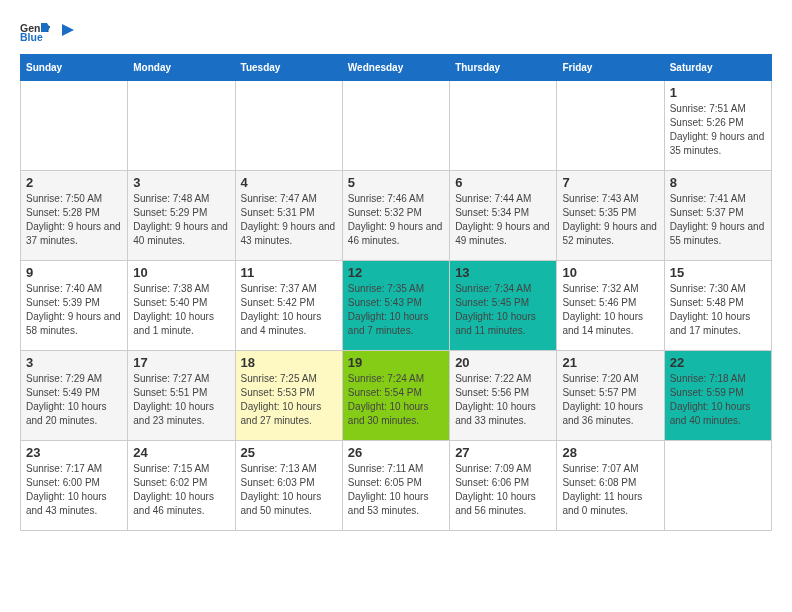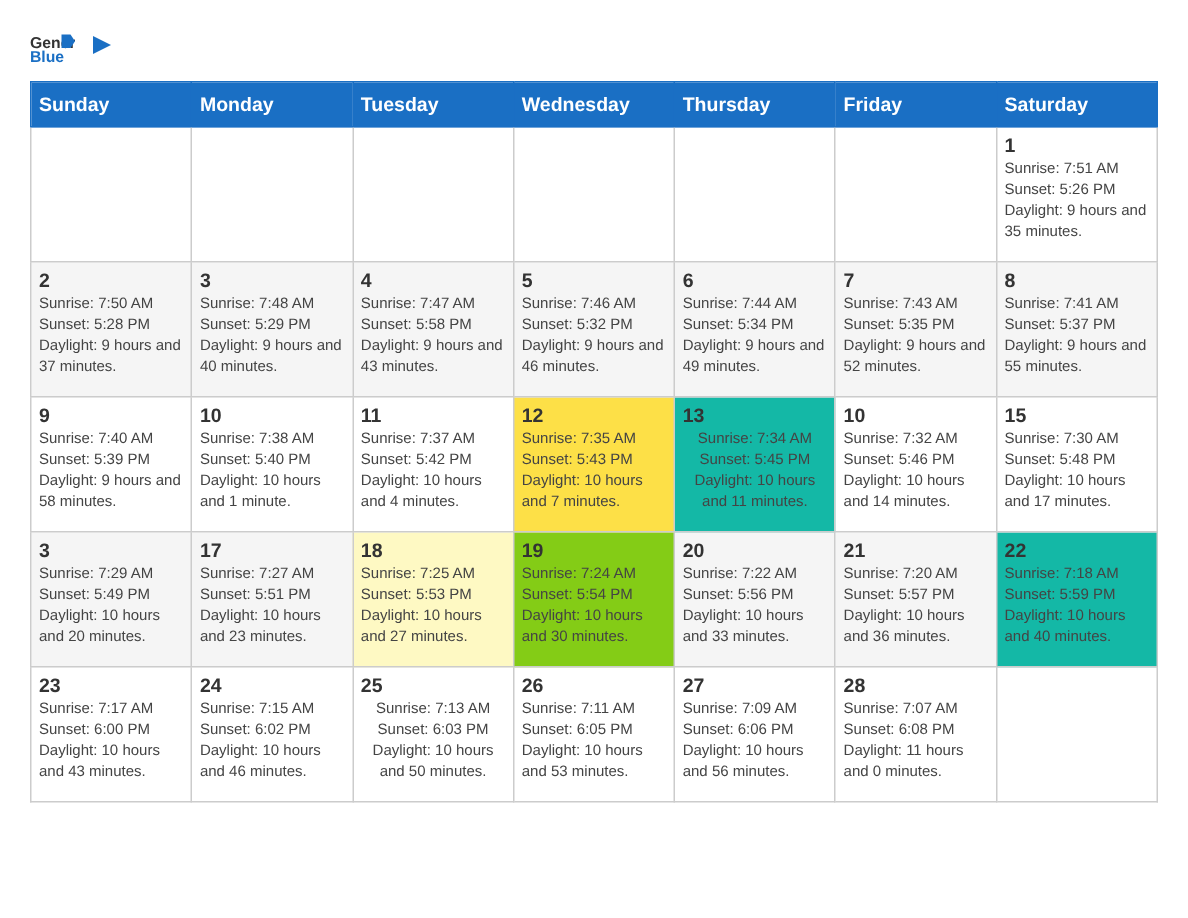--- a/index.html
+++ b/index.html
@@ -48,21 +48,21 @@
       color: #333;
     }
     table {
       width: 100%;
       border-collapse: collapse;
       table-layout: fixed;
     }
     thead th {
       background-color: #1a6fc4;
       color: #fff;
-      font-size: 13px;
+      font-size: 10px;
       font-weight: bold;
       padding: 7px 5px;
       text-align: left;
       border: 1px solid #1a6fc4;
     }
     td {
       border: 1px solid #ccc;
       vertical-align: top;
       padding: 4px 5px;
       font-size: 10.5px;
@@ -153,21 +153,21 @@
         </td>
         <td style="background-color: rgb(245, 245, 245);">
           <span class="day-number">3</span>
           <div class="day-info" style="white-space: pre-wrap;">Sunrise: 7:48 AM
 Sunset: 5:29 PM
 Daylight: 9 hours and 40 minutes.</div>
         </td>
         <td style="background-color: rgb(245, 245, 245);">
           <span class="day-number">4</span>
           <div class="day-info" style="white-space: pre-wrap;">Sunrise: 7:47 AM
-Sunset: 5:58 PM
+Sunset: 5:31 PM
 Daylight: 9 hours and 43 minutes.</div>
         </td>
         <td style="background-color: rgb(245, 245, 245);">
           <span class="day-number">5</span>
           <div class="day-info" style="white-space: pre-wrap;">Sunrise: 7:46 AM
 Sunset: 5:32 PM
 Daylight: 9 hours and 46 minutes.</div>
         </td>
         <td style="background-color: rgb(245, 245, 245);">
           <span class="day-number">6</span>
@@ -200,29 +200,29 @@
           <div class="day-info" style="white-space: pre-wrap;">Sunrise: 7:38 AM
 Sunset: 5:40 PM
 Daylight: 10 hours and 1 minute.</div>
         </td>
         <td style="background-color: rgb(255, 255, 255);">
           <span class="day-number">11</span>
           <div class="day-info" style="white-space: pre-wrap;">Sunrise: 7:37 AM
 Sunset: 5:42 PM
 Daylight: 10 hours and 4 minutes.</div>
         </td>
-        <td style="background-color: #fde047;">
+        <td style="background-color: #14b8a6;">
           <span class="day-number">12</span>
           <div class="day-info" style="white-space: pre-wrap;">Sunrise: 7:35 AM
 Sunset: 5:43 PM
 Daylight: 10 hours and 7 minutes.</div>
         </td>
         <td style="background-color: #14b8a6;">
           <span class="day-number">13</span>
-          <div class="day-info" style="white-space: pre-wrap; text-align: center;">Sunrise: 7:34 AM
+          <div class="day-info" style="white-space: pre-wrap;">Sunrise: 7:34 AM
 Sunset: 5:45 PM
 Daylight: 10 hours and 11 minutes.</div>
         </td>
         <td style="background-color: rgb(255, 255, 255);">
           <span class="day-number">10</span>
           <div class="day-info" style="white-space: pre-wrap;">Sunrise: 7:32 AM
 Sunset: 5:46 PM
 Daylight: 10 hours and 14 minutes.</div>
         </td>
         <td style="background-color: rgb(255, 255, 255);">
@@ -284,21 +284,21 @@
 Daylight: 10 hours and 43 minutes.</div>
         </td>
         <td style="background-color: rgb(255, 255, 255);">
           <span class="day-number">24</span>
           <div class="day-info" style="white-space: pre-wrap;">Sunrise: 7:15 AM
 Sunset: 6:02 PM
 Daylight: 10 hours and 46 minutes.</div>
         </td>
         <td style="background-color: rgb(255, 255, 255);">
           <span class="day-number">25</span>
-          <div class="day-info" style="white-space: pre-wrap; text-align: center;">Sunrise: 7:13 AM
+          <div class="day-info" style="white-space: pre-wrap;">Sunrise: 7:13 AM
 Sunset: 6:03 PM
 Daylight: 10 hours and 50 minutes.</div>
         </td>
         <td style="background-color: rgb(255, 255, 255);">
           <span class="day-number">26</span>
           <div class="day-info" style="white-space: pre-wrap;">Sunrise: 7:11 AM
 Sunset: 6:05 PM
 Daylight: 10 hours and 53 minutes.</div>
         </td>
         <td style="background-color: rgb(255, 255, 255);">

